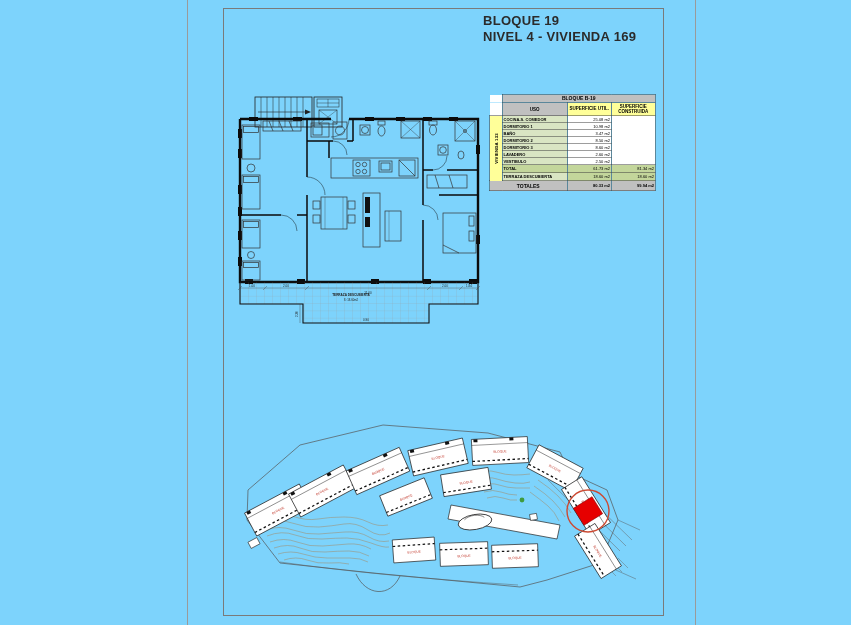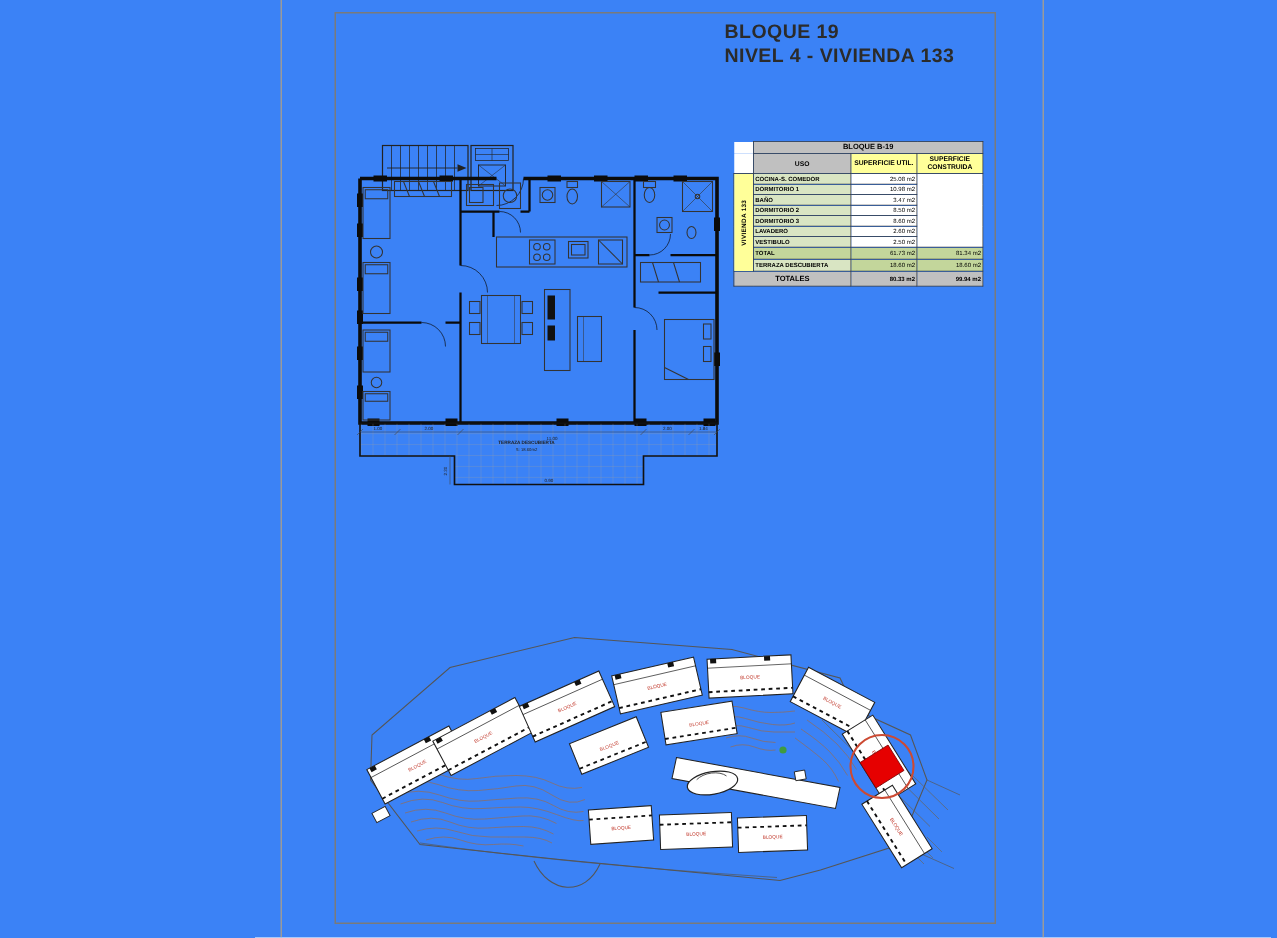--- a/index.html
+++ b/index.html
@@ -1,16 +1,16 @@
 <!DOCTYPE html>
 <html><head>
 <meta charset="utf-8">
 <style>
   html,body{margin:0;padding:0;background:#fff;}
-  .canvas{position:relative;width:851px;height:625px;background:#3b82f6;overflow:hidden;
+  .canvas{position:relative;width:851px;height:625px;background:#7dd3fc;overflow:hidden;
           font-family:"Liberation Sans",sans-serif;}
   .sheet-line{position:absolute;top:0;width:1px;height:625px;background:#9a9a9a;}
   .line-left{left:187px;}
   .line-right{left:695px;}
   .main-frame{position:absolute;left:223px;top:8px;width:441px;height:608px;
               border:1px solid #7a7a7a;box-sizing:border-box;}
   .title{position:absolute;left:483px;top:13px;font-weight:bold;font-size:13px;
          line-height:16px;color:#2b2b2b;letter-spacing:.3px;white-space:nowrap;}
   .floorplan{position:absolute;left:233px;top:85px;}
   .siteplan{position:absolute;left:238px;top:418px;}
@@ -42,21 +42,21 @@
 <body>
 
 <div class="canvas">
 
   <div class="sheet-line line-left"></div>
   <div class="sheet-line line-right"></div>
   <div class="main-frame"></div>
 
   <div class="title">
     <div>BLOQUE 19</div>
-    <div>NIVEL 4 - VIVIENDA 133</div>
+    <div>NIVEL 4 - VIVIENDA 169</div>
   </div>
 
   <svg class="floorplan" width="250" height="250" viewBox="0 0 250 250">
     <defs>
       <pattern id="tiles" width="8" height="7.3" patternUnits="userSpaceOnUse">
         <path d="M8,0 V7.3 M0,7.3 H8" stroke="#9b9b9b" stroke-width="0.35" fill="none"></path>
       </pattern>
     </defs>
 
     <g stroke="#222" fill="none" stroke-width="0.8">

